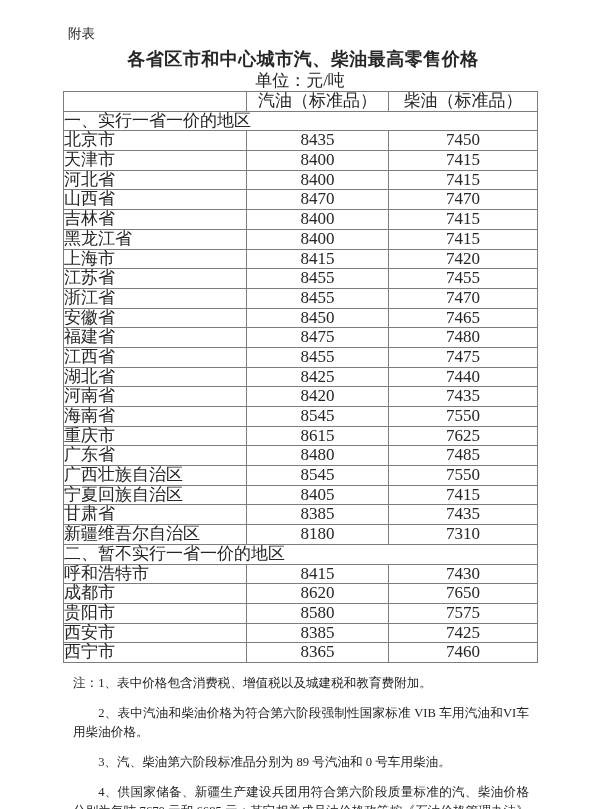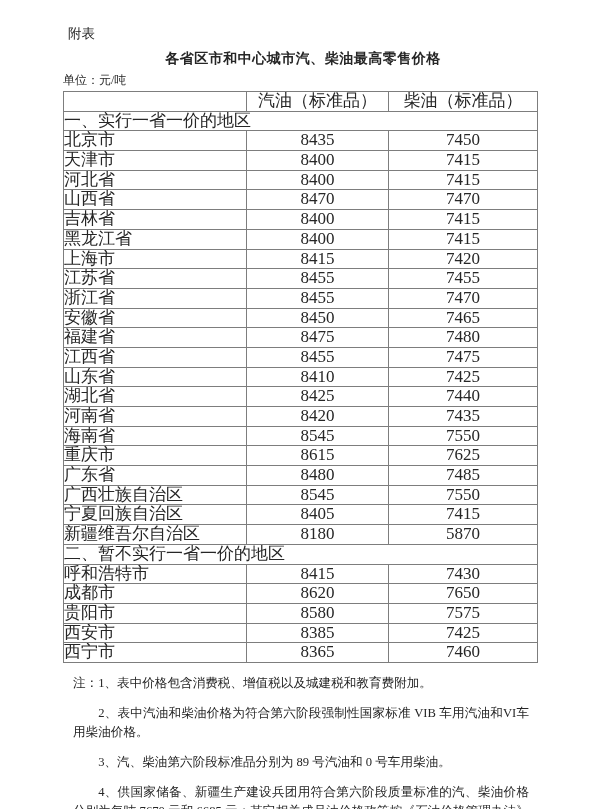--- a/index.html
+++ b/index.html
@@ -16,29 +16,29 @@
     padding-top: 25px;
     margin-left: 68px;
     font-size: 13.5px;
     line-height: 17px;
   }
   .doc-title {
     margin-top: 8px;
     width: 606px;
     text-align: center;
     font-weight: bold;
-    font-size: 14px;
+    font-size: 18px;
     letter-spacing: 0.5px;
     line-height: 18px;
   }
   .unit-row {
     width: 474px;
     margin: 5px 9px 3px 63px;
-    text-align: left;
-    font-size: 12px;
+    text-align: center;
+    font-size: 17px;
     line-height: 15px;
   }
 
   table.price-table {
     margin-left: 63px;
     width: 474px;
     border-collapse: collapse;
     table-layout: fixed;
     font-size: 17px;
   }
@@ -150,25 +150,20 @@
           <td class="cell-region">福建省</td>
           <td class="cell-num">8475</td>
           <td class="cell-num">7480</td>
         </tr>
         <tr>
           <td class="cell-region">江西省</td>
           <td class="cell-num">8455</td>
           <td class="cell-num">7475</td>
         </tr>
         <tr>
-          <td class="cell-region">山东省</td>
-          <td class="cell-num">8410</td>
-          <td class="cell-num">7425</td>
-        </tr>
-        <tr>
           <td class="cell-region">湖北省</td>
           <td class="cell-num">8425</td>
           <td class="cell-num">7440</td>
         </tr>
         <tr>
           <td class="cell-region">河南省</td>
           <td class="cell-num">8420</td>
           <td class="cell-num">7435</td>
         </tr>
         <tr>
@@ -190,23 +185,28 @@
           <td class="cell-region">广西壮族自治区</td>
           <td class="cell-num">8545</td>
           <td class="cell-num">7550</td>
         </tr>
         <tr>
           <td class="cell-region">宁夏回族自治区</td>
           <td class="cell-num">8405</td>
           <td class="cell-num">7415</td>
         </tr>
         <tr>
+          <td class="cell-region">甘肃省</td>
+          <td class="cell-num">8385</td>
+          <td class="cell-num">7435</td>
+        </tr>
+        <tr>
           <td class="cell-region">新疆维吾尔自治区</td>
           <td class="cell-num">8180</td>
-          <td class="cell-num">5870</td>
+          <td class="cell-num">7310</td>
         </tr>
         <tr>
           <td colspan="3" class="section-cell">二、暂不实行一省一价的地区</td>
         </tr>
         <tr>
           <td class="cell-region">呼和浩特市</td>
           <td class="cell-num">8415</td>
           <td class="cell-num">7430</td>
         </tr>
         <tr>

